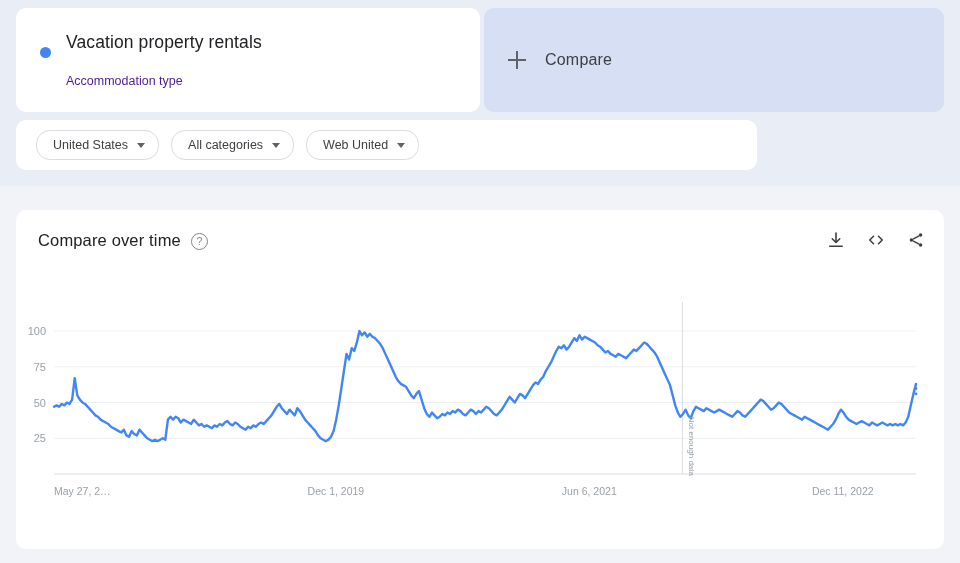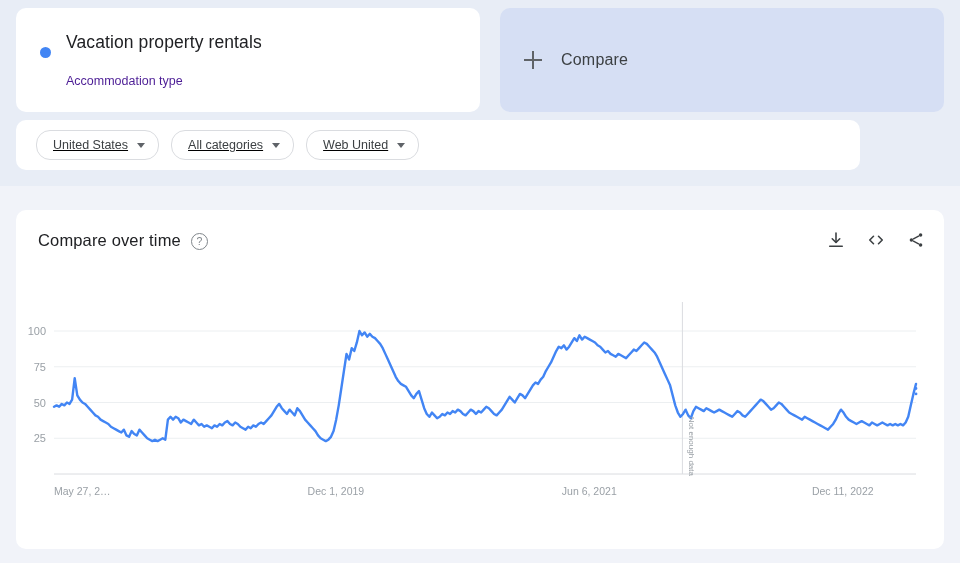--- a/index.html
+++ b/index.html
@@ -27,21 +27,21 @@
     width: 960px; height: 377px;
     background: #f1f3f9;
   }
 
   
   .term-row {
     position: absolute;
     left: 16px; top: 8px;
     width: 928px; height: 104px;
     display: flex;
-    gap: 20px;
+    gap: 4px;
   }
   .term-card {
     width: 464px;
     background: #ffffff;
     border-radius: 10px;
     display: flex;
     align-items: center;
     padding-left: 24px;
     box-sizing: border-box;
   }
@@ -93,29 +93,28 @@
     font-size: 16px;
     color: #3c4043;
     letter-spacing: 0.2px;
     text-align: right;
   }
 
   
   .filter-card {
     position: absolute;
     left: 16px; top: 120px;
-    width: 844px; height: 50px;
+    width: 741px; height: 50px;
     background: #ffffff;
     border-radius: 10px;
     display: flex;
     align-items: center;
     padding-left: 20px;
     box-sizing: border-box;
     gap: 12px;
-    text-decoration: underline;
   }
   .chip {
     height: 28px;
     border: 1px solid #dadce0;
     border-radius: 14px;
     display: inline-flex;
     align-items: center;
     padding: 0 13px 0 16px;
     font-size: 12.5px;
     color: #3c4043;

